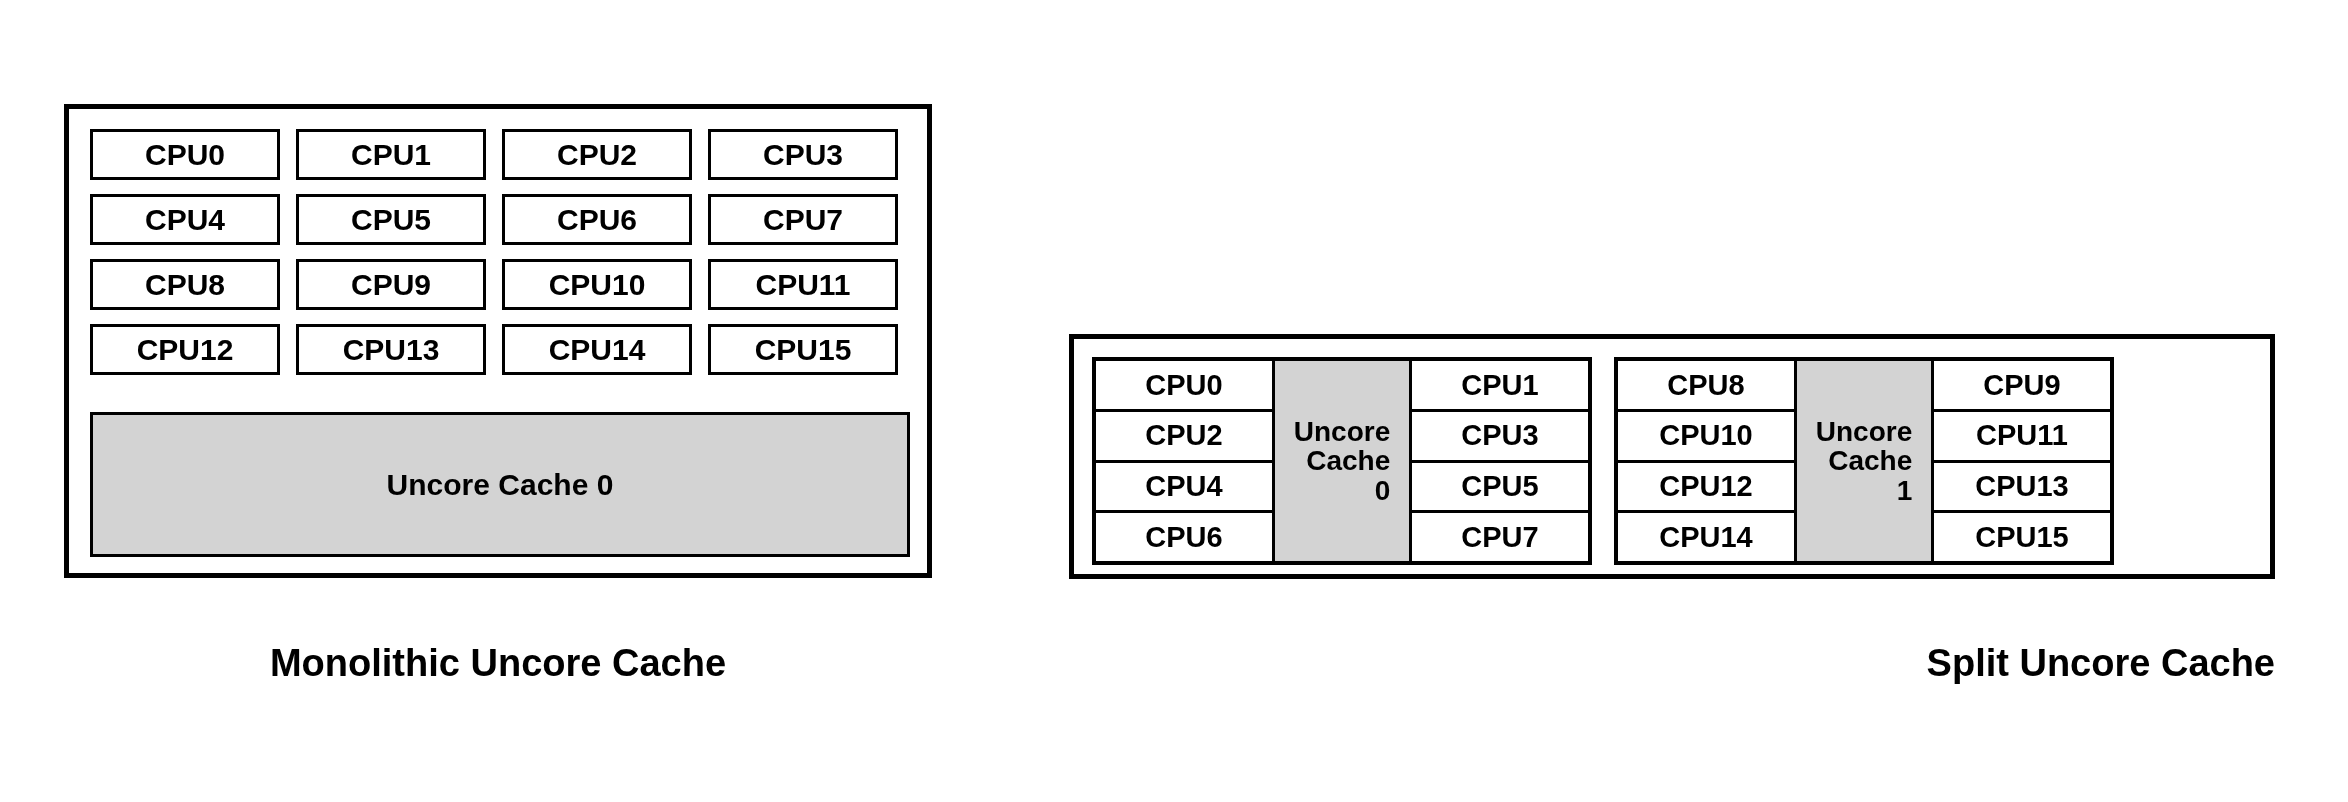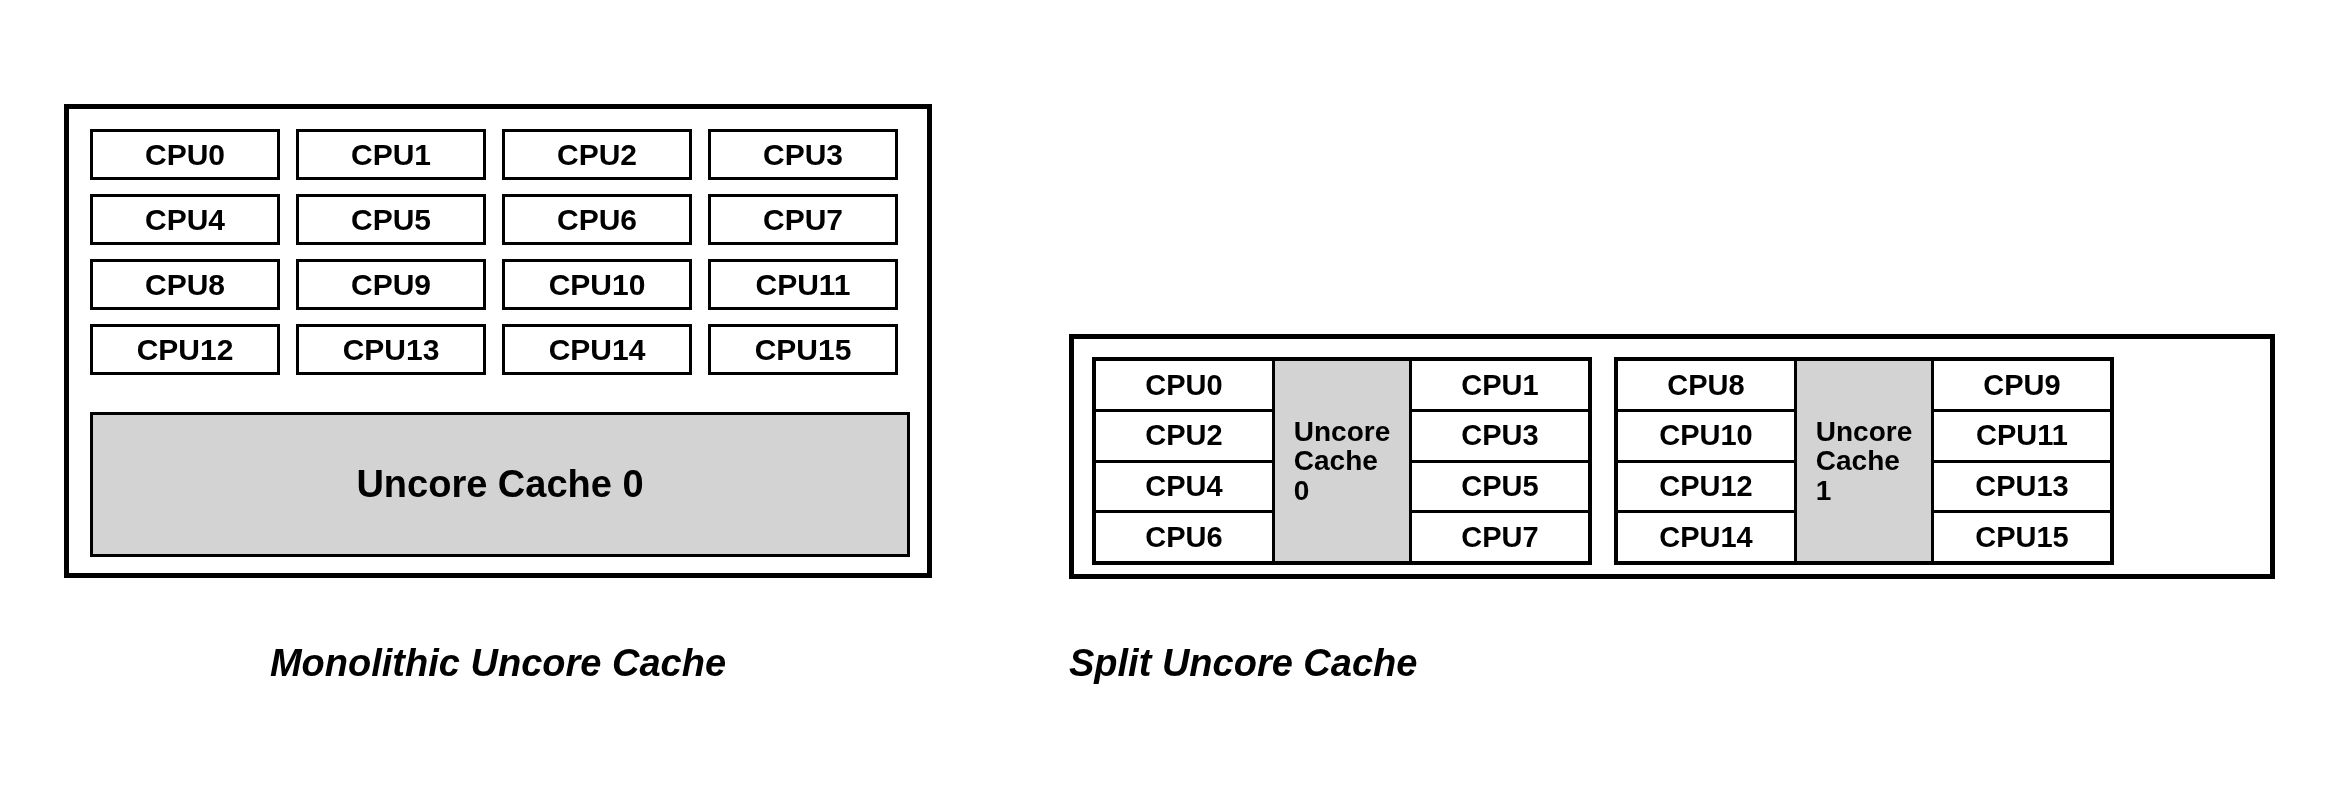--- a/index.html
+++ b/index.html
@@ -66,32 +66,31 @@
     width: 820px;
     height: 145px;
     box-sizing: border-box;
     border: 3px solid #000000;
     background: #d3d3d3;
     display: flex;
     align-items: center;
     justify-content: center;
   }
   #mono-cache .cache-label {
-    font-size: 38px;
+    font-size: 30px;
   }
   #mono-caption {
     position: absolute;
     left: 64px;
     top: 644px;
     width: 868px;
     text-align: center;
   }
   .caption {
     font-size: 38px;
-    font-style: italic;
   }
 
   
   #split-outer {
     left: 1069px;
     top: 318px;
     width: 1206px;
     height: 245px;
   }
   #split-inner {
@@ -130,31 +129,31 @@
   }
   .cache-column {
     box-sizing: border-box;
     width: 140px;
     border-left: 3px solid #000000;
     border-right: 3px solid #000000;
     background: #d3d3d3;
     display: flex;
     align-items: center;
     justify-content: center;
-    text-align: left;
+    text-align: right;
   }
   .cache-column .cache-label {
     font-size: 28px;
   }
   #split-caption {
     position: absolute;
     left: 1069px;
     top: 644px;
     width: 1206px;
-    text-align: left;
+    text-align: right;
   }
 </style>
 </head>
 <body>
 
 <div class="outer-box" id="mono-outer">
 
   <div id="mono-grid">
     <div class="cpu-cell">
       <span class="cpu-label">CPU0</span>

